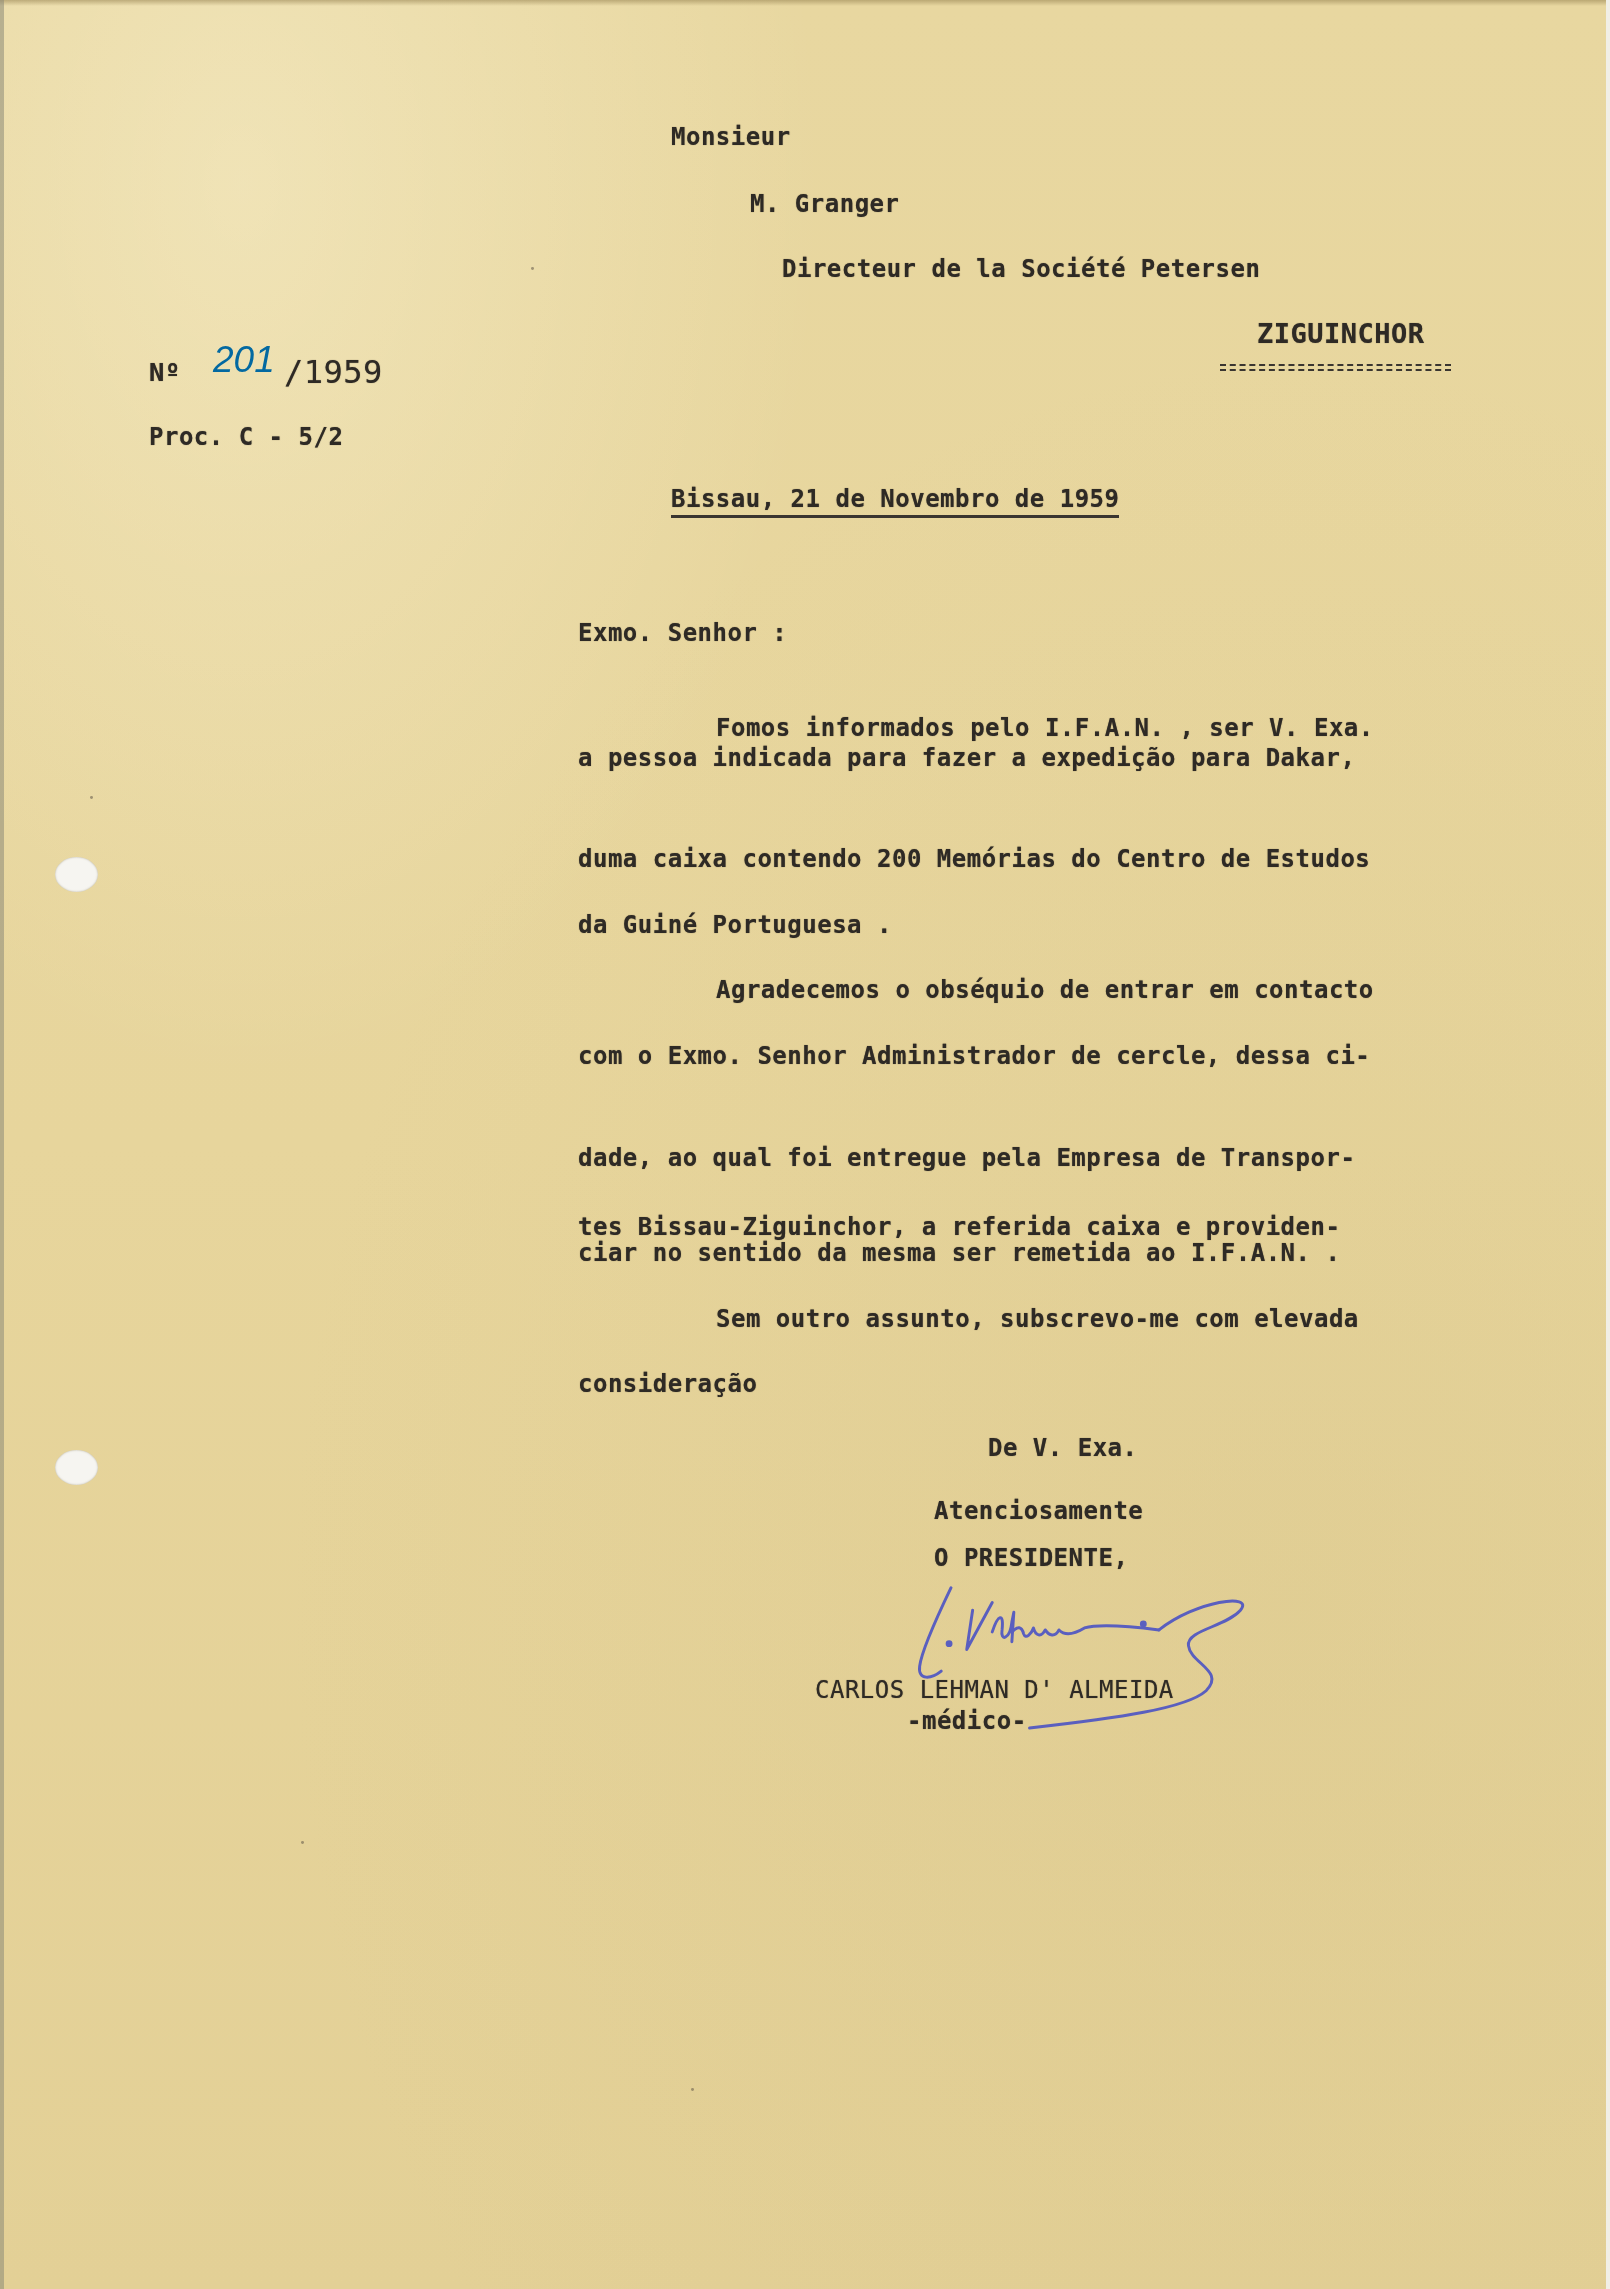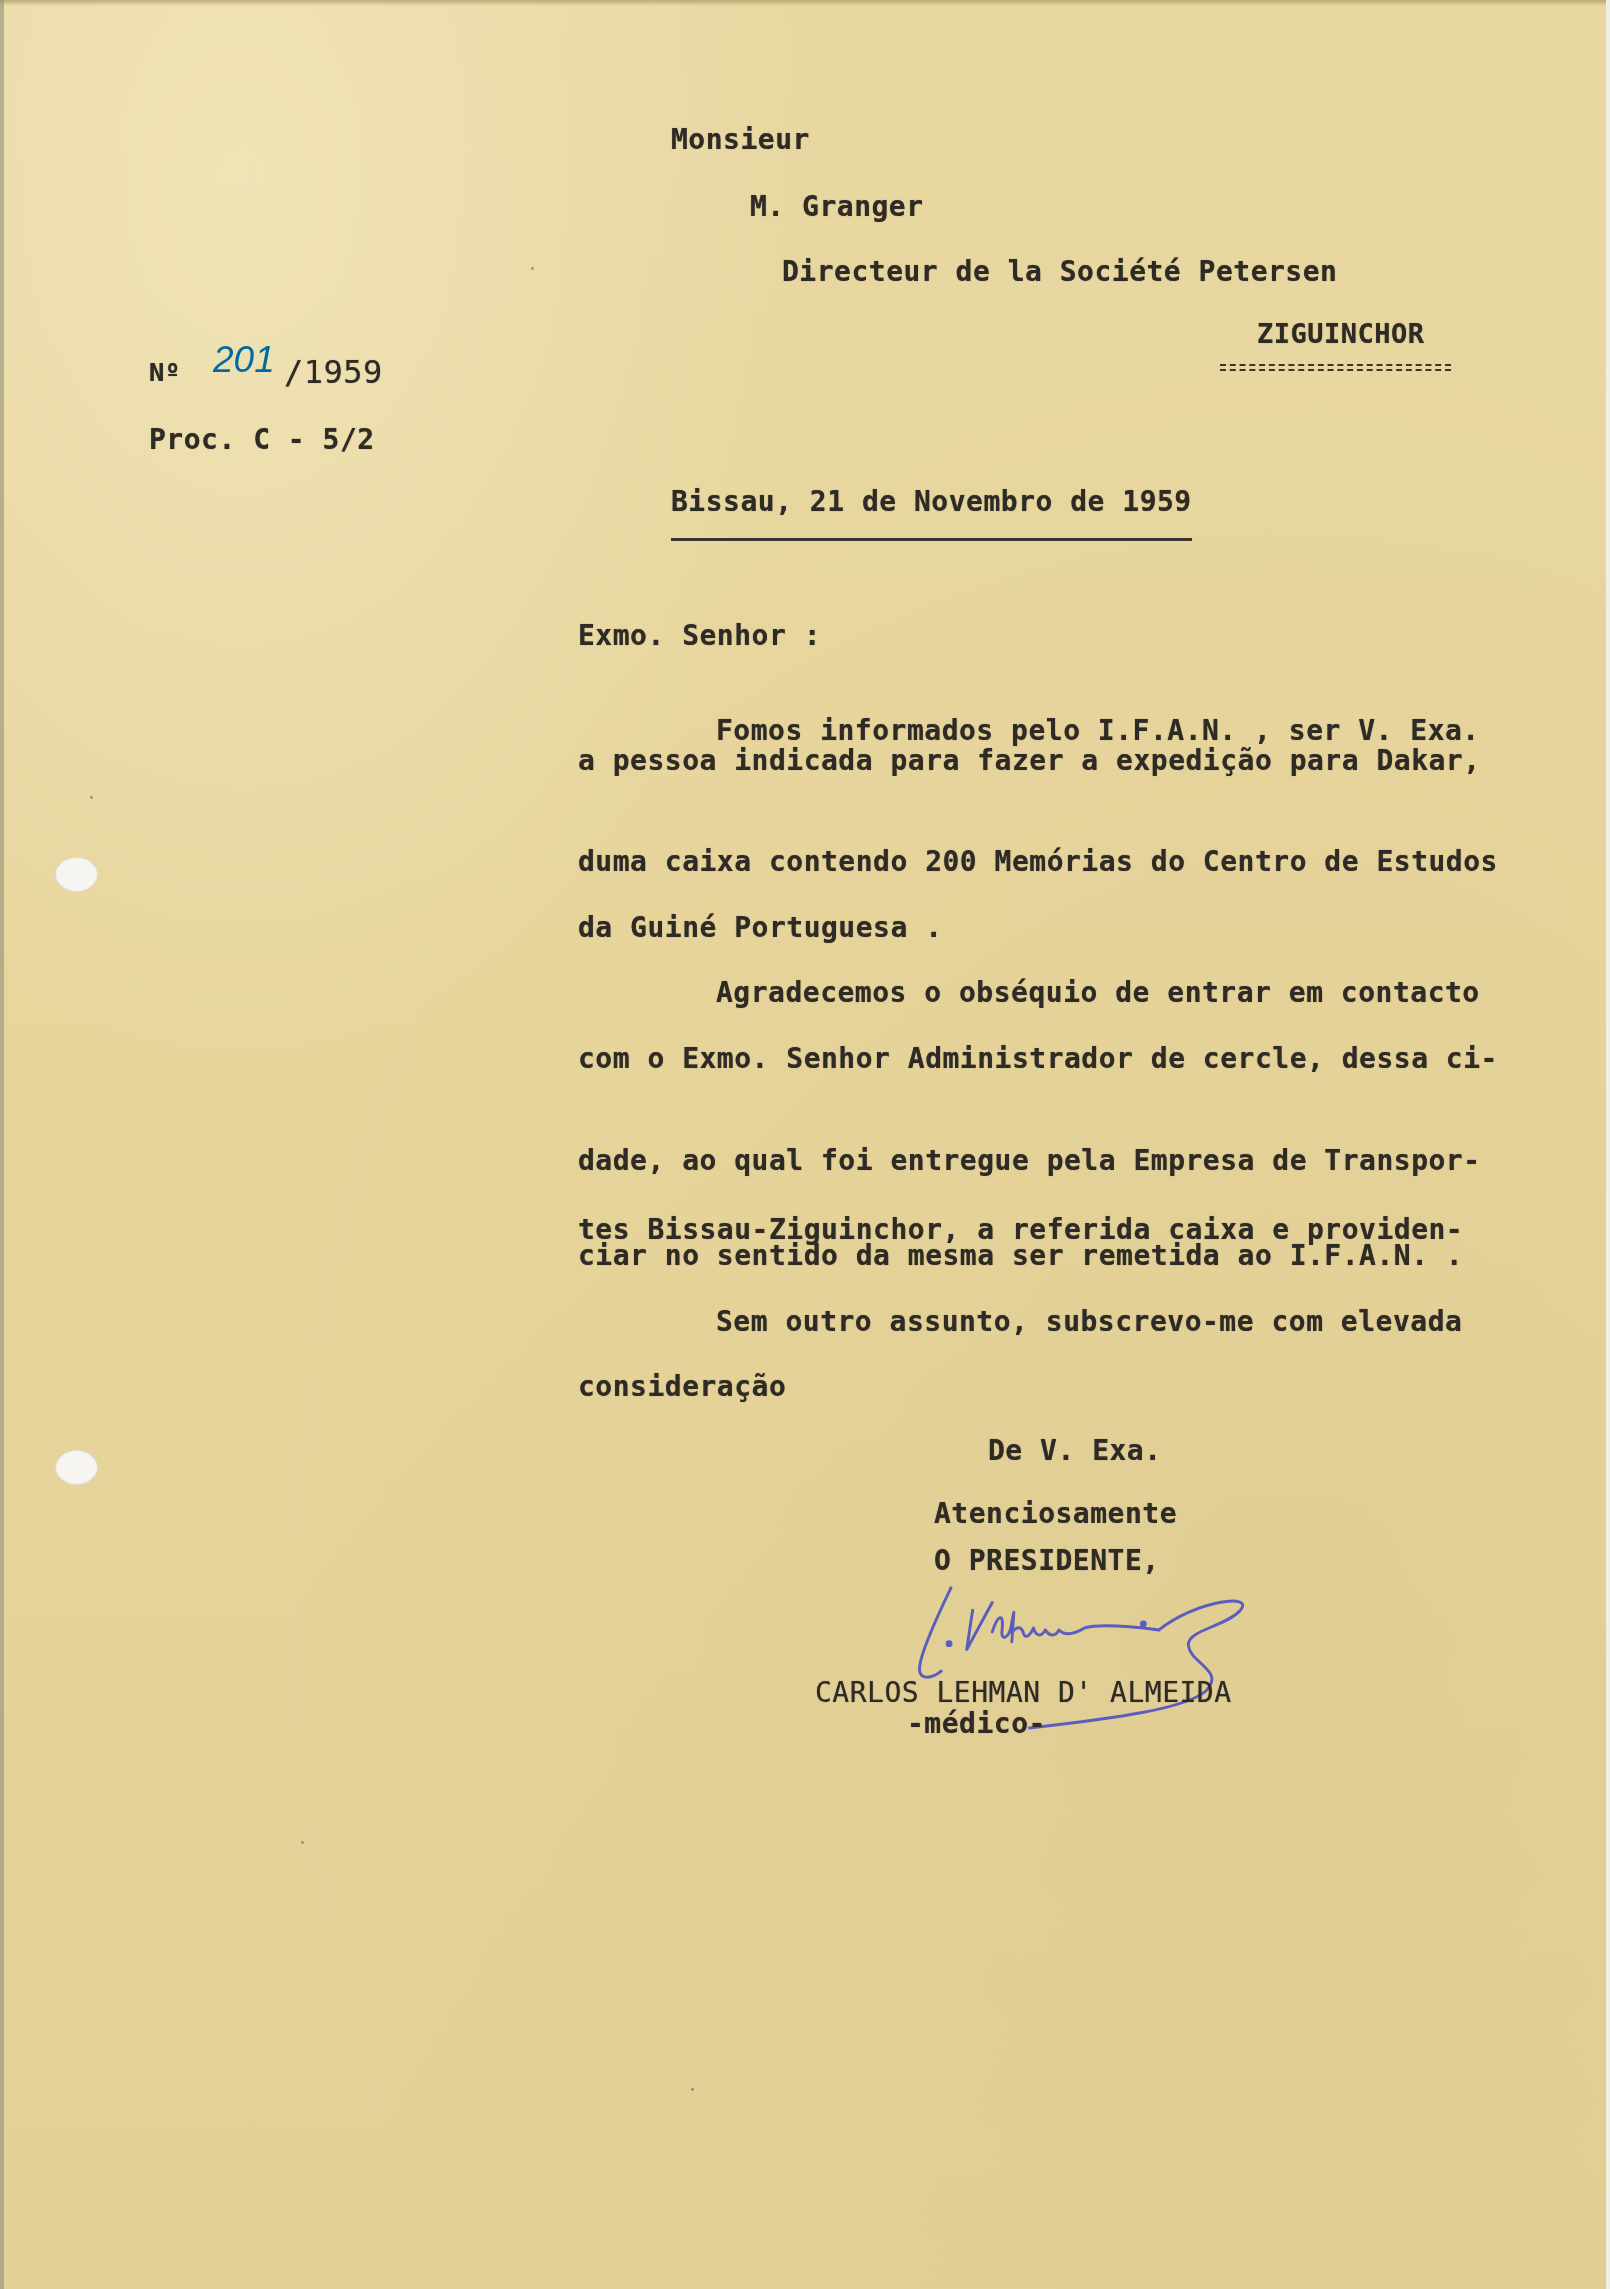--- a/index.html
+++ b/index.html
@@ -16,24 +16,24 @@
       linear-gradient(180deg, #e8d7a0 0%, #e7d59c 50%, #e3d096 100%);
   }
   .left-edge { position:absolute; left:0; top:0; width:3.9px; height:2290px; background:#8c8a78; opacity:0.55; }
   .top-edge { position:absolute; left:0; top:0; width:1610px; height:5.9px;
     background:linear-gradient(180deg, rgba(150,130,80,0.55), rgba(150,130,80,0)); }
   .right-edge { position:absolute; right:0; top:0; width:3.9px; height:2290px; background:#f1efe6; }
   .hole { position:absolute; width:43px; height:35px; border-radius:50%; background:#f6f5f1;
     box-shadow: inset 0 0 2px rgba(120,110,80,0.5); }
   .t {
     position:absolute; white-space:pre; color:#2e2a25;
-    font-size:28px; font-weight:bold; letter-spacing:0.5px;
+    font-size:24px; font-weight:bold; letter-spacing:0.5px;
     text-shadow:0 0 1px rgba(40,35,30,0.6);
   }
-  .ul { border-bottom:3.9px solid #3a3530; padding-bottom:20px; }
+  .ul { border-bottom:3.9px solid #3a3530; padding-bottom:2px; }
   .dbl { position:absolute; height:2.9px; border-top:2.9px dashed #3a3530; border-bottom:2.9px dashed #3a3530; }
   .hand {
     position:absolute; white-space:pre; color:#0369a1;
     font-family:Liberation Sans, sans-serif; font-style:italic; font-size:37px;margin-left:12px;
   }
   .speck { position:absolute; width:2.9px; height:2.9px; border-radius:50%; background:#6d6350; opacity:0.6; }
   svg.sig { position:absolute; left:902px; top:1573px; }
 </style>
 </head>
 <body>

